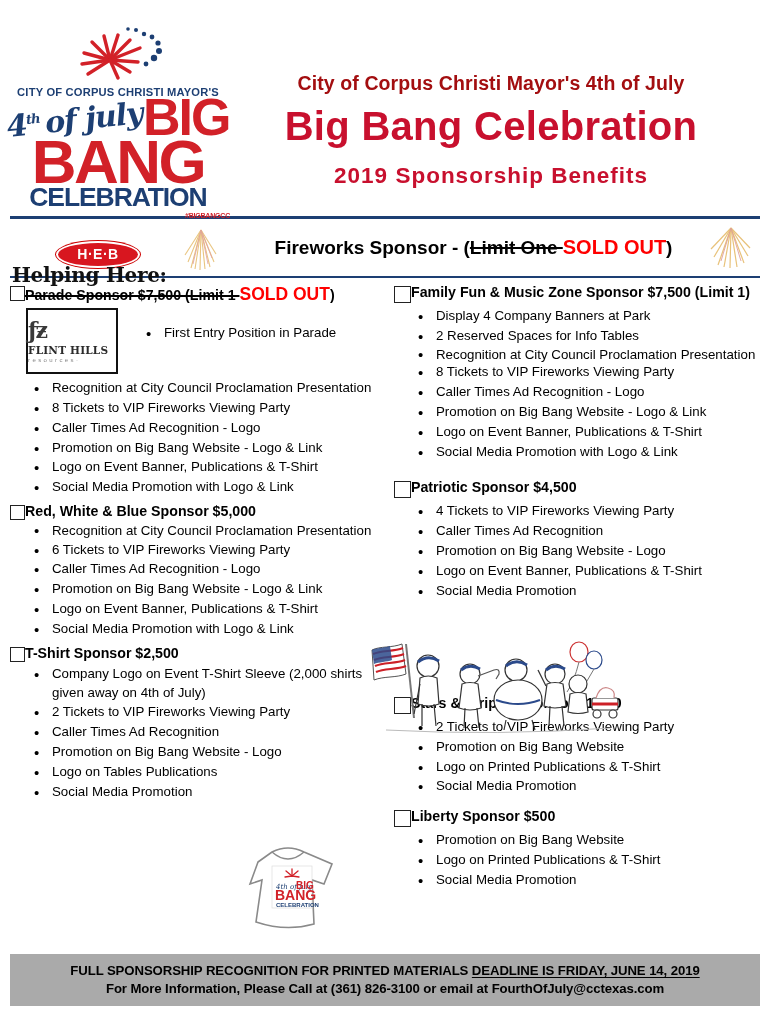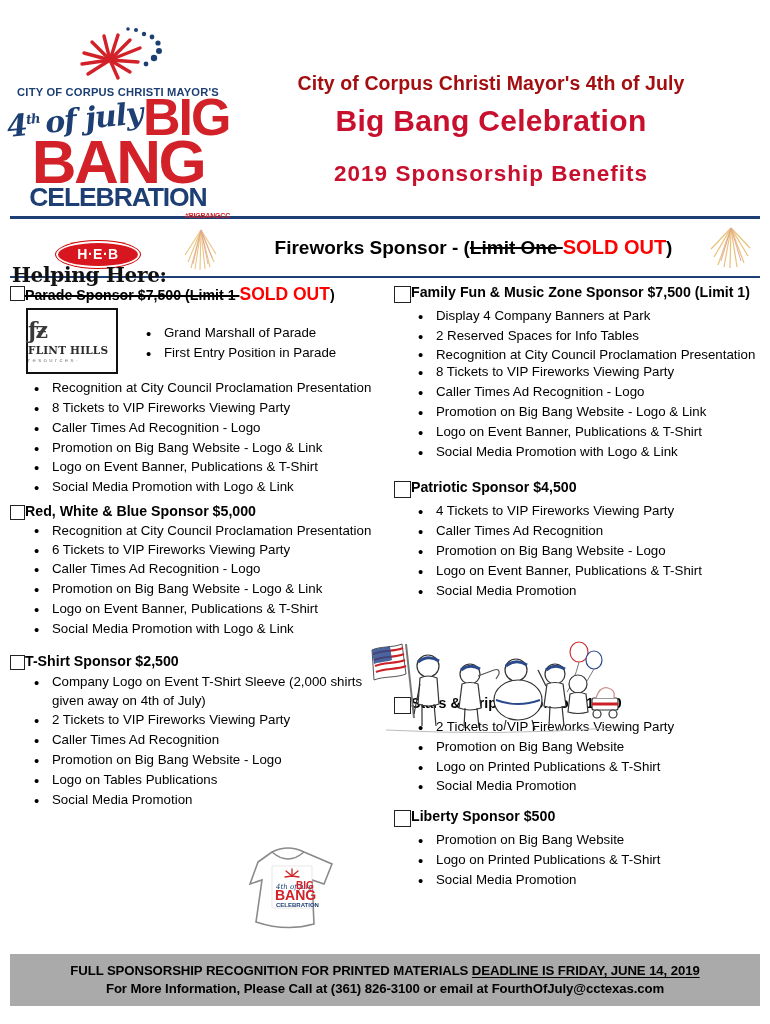--- a/index.html
+++ b/index.html
@@ -27,22 +27,22 @@
     color:#d22128;letter-spacing:-2px;}
   .logo-bang{font-family:"Liberation Sans", sans-serif;font-weight:900;font-size:62px;line-height:.82;
     color:#d22128;letter-spacing:-2.5px;text-align:center;width:100%;margin-top:-2px;}
   .logo-celebration{font-family:"Liberation Sans", sans-serif;font-weight:900;font-size:26.5px;
     color:#1d3f73;letter-spacing:-1.1px;line-height:1;margin-top:-3px;}
   .logo-hash{font-family:"Liberation Sans", sans-serif;font-weight:700;font-size:7px;color:#d22128;
     align-self:flex-end;margin-right:6px;margin-top:1px;letter-spacing:-.2px;}
 
   .title-wrap{flex:1;padding-top:58px;text-align:center;padding-right:24px;}
   .t1{font-weight:700;font-size:19.5px;color:#A30E10;letter-spacing:.1px;line-height:1.2;}
-  .t2{font-weight:700;font-size:30px;color:#C8102E;letter-spacing:.3px;margin-top:9px;line-height:1.1;}
-  .t3{font-weight:700;font-size:22.5px;color:#C8102E;letter-spacing:1px;margin-top:25px;line-height:1.1;}
+  .t2{font-weight:700;font-size:40px;color:#C8102E;letter-spacing:.3px;margin-top:9px;line-height:1.1;}
+  .t3{font-weight:700;font-size:22.5px;color:#C8102E;letter-spacing:1px;margin-top:16px;line-height:1.1;}
 
   
   .rule{height:3px;background:#1d3f73;margin:0 10px;}
   .rule.thin{height:2px;}
   .heb-band{height:57px;display:flex;align-items:center;position:relative;margin:0 10px;}
   .heb-logo{width:175px;flex:0 0 175px;position:relative;height:52px;margin-top:36px;}
   .heb-oval{position:absolute;left:46px;top:1px;width:80px;height:23px;border-radius:50%;
     background:#D8161F;border:2px solid #fff;box-shadow:0 0 0 1px #c00;
     display:flex;align-items:center;justify-content:center;}
   .heb-oval span{color:#fff;font-weight:900;font-size:14px;letter-spacing:.5px;font-family:"Liberation Sans",sans-serif;}
@@ -218,21 +218,20 @@
         </div>
 
         <div class="parade-top">
           <div class="fh-box">
             <div class="fh-mark">ƒƶ</div>
             <div class="fh-name">FLINT HILLS</div>
             <div class="fh-sub">resources·</div>
           </div>
           <div class="parade-bl">
             <ul class="bl ind">
-              <li>Grand Marshall of Parade</li>
               <li>First Entry Position in Parade</li>
             </ul>
           </div>
         </div>
 
         <ul class="bl" style="margin-top:5px">
           <li>Recognition at City Council Proclamation Presentation</li>
           <li>8 Tickets to VIP Fireworks Viewing Party</li>
           <li>Caller Times Ad Recognition - Logo</li>
           <li>Promotion on Big Bang Website - Logo &amp; Link</li>
@@ -251,21 +250,21 @@
         </ul>
         <ul class="bl" style="margin-top:2px">
           <li>6 Tickets to VIP Fireworks Viewing Party</li>
           <li>Caller Times Ad Recognition - Logo</li>
           <li>Promotion on Big Bang Website - Logo &amp; Link</li>
           <li>Logo on Event Banner, Publications &amp; T-Shirt</li>
           <li>Social Media Promotion with Logo &amp; Link</li>
         </ul>
       </div>
 
-      <div class="sec" style="margin-top:14px">
+      <div class="sec" style="margin-top:6px">
         <div class="sec-head">
           <div class="cb"></div>
           <div class="sec-title">T-Shirt Sponsor $2,500</div>
         </div>
         <ul class="bl">
           <li>Company Logo on Event T-Shirt Sleeve (2,000 shirts given away on 4th of July)</li>
           <li>2 Tickets to VIP Fireworks Viewing Party</li>
           <li>Caller Times Ad Recognition</li>
           <li>Promotion on Big Bang Website - Logo</li>
           <li>Logo on Tables Publications</li>

